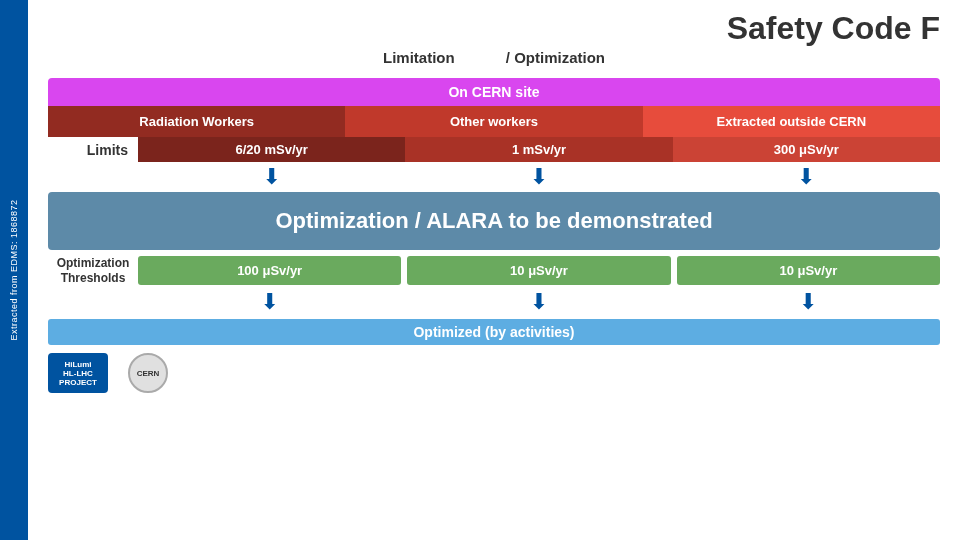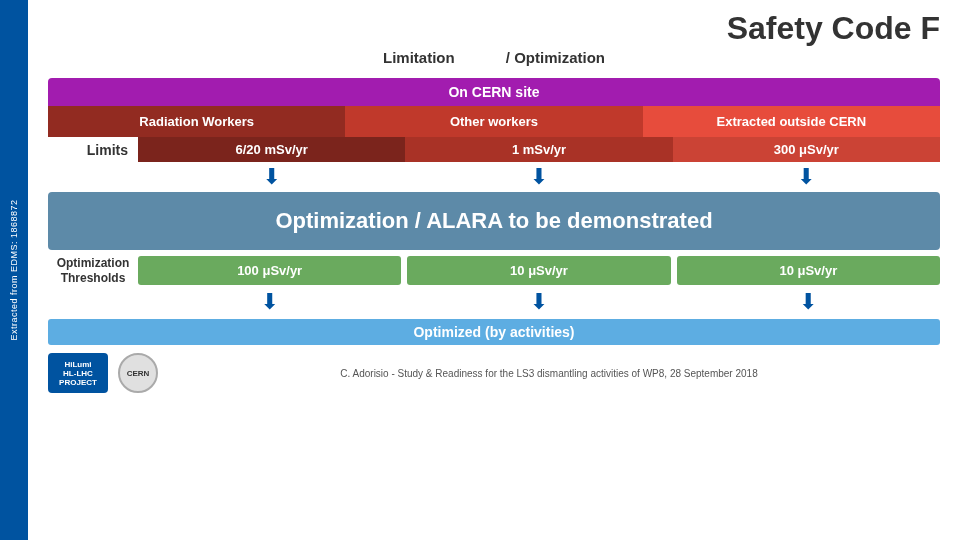--- a/index.html
+++ b/index.html
@@ -56,21 +56,21 @@
       color: #555;
       margin-bottom: 12px;
     }
 
     .subtitle span {
       font-weight: bold;
       color: #333;
     }
 
     .on-cern-site-bar {
-      background: #a21caf;
+      background: #d946ef;
       color: #fff;
       text-align: center;
       font-size: 14px;
       font-weight: bold;
       padding: 6px 0;
       border-radius: 4px 4px 0 0;
       margin-bottom: 0;
     }
 
     .categories-row {
@@ -206,21 +206,21 @@
     .footer-row {
       display: flex;
       align-items: center;
       justify-content: space-between;
       margin-top: 4px;
     }
 
     .logos {
       display: flex;
       align-items: center;
-      gap: 10px;
+      gap: 20px;
     }
 
     .logo-hilumi {
       width: 60px;
       height: 40px;
       background: #0053a0;
       border-radius: 4px;
       display: flex;
       align-items: center;
       justify-content: center;
@@ -344,16 +344,15 @@
 
   <div class="footer-row">
     <div class="logos">
       <div class="logo-hilumi">
         <span>HiLumi<br>HL-LHC<br>PROJECT</span>
       </div>
       <div class="logo-cern">
         <span>CERN</span>
       </div>
     </div>
-    <div class="footer-text">C. Adorisio - Study &amp; Readiness for the LS3 dismantling activities of WP8, 28 September 2018</div>
   </div>
 
 </div>
 
 </body></html>

